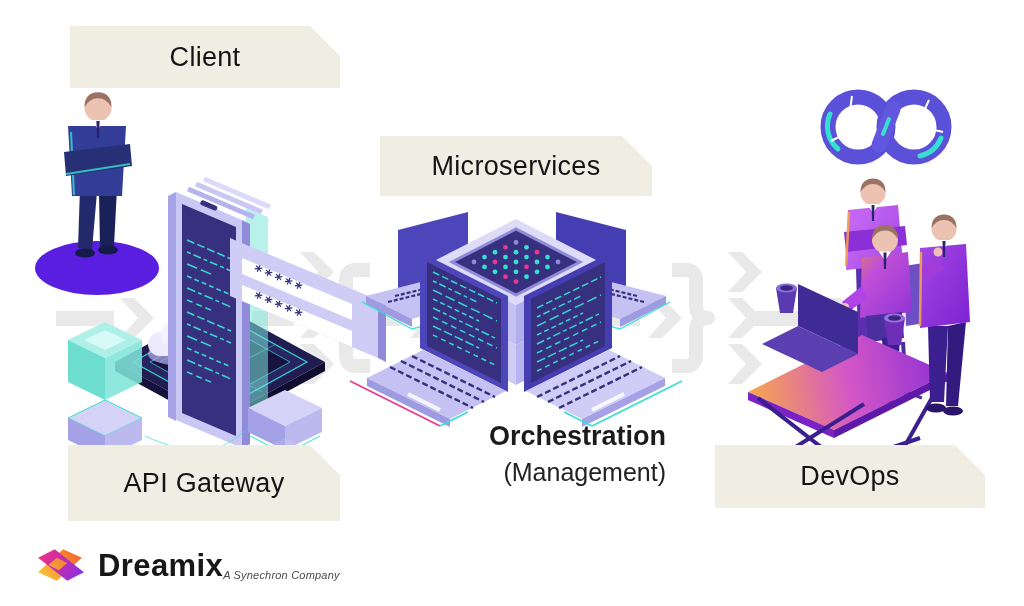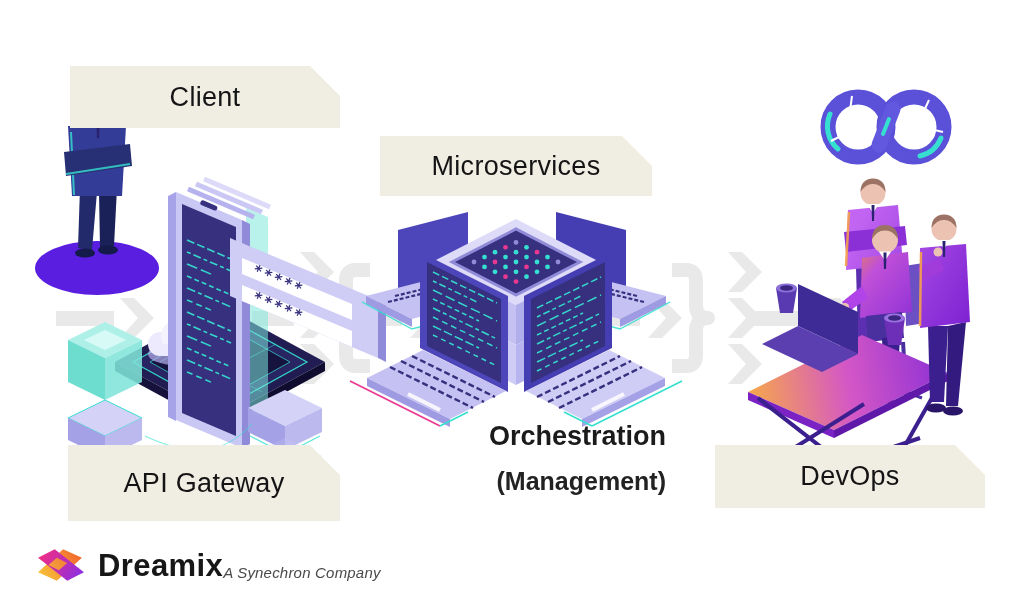--- a/index.html
+++ b/index.html
@@ -9,31 +9,31 @@
     --violet:#5a1ee0; --suit-purple:#9333ea; --accent-orange:#f6a14b;
   }
   html,body{margin:0;padding:0;background:#fff;}
   .canvas{position:relative;width:1024px;height:606px;background:#ffffff;overflow:hidden;
           font-family:"Liberation Sans",sans-serif;}
   svg.scene{position:absolute;left:0;top:0;width:1024px;height:606px;}
   .tag{position:absolute;display:flex;align-items:center;justify-content:center;
        background:var(--label-bg);color:var(--label-text);font-size:27px;font-weight:500;
        letter-spacing:.3px;
        clip-path:polygon(0 0,calc(100% - 30px) 0,100% 30px,100% 100%,0 100%);}
-  #tag-client{left:70px;top:26px;width:270px;height:62px;margin-top:40px;}
+  #tag-client{left:70px;top:26px;width:270px;height:62px;}
   #tag-micro{left:380px;top:136px;width:272px;height:60px;}
   #tag-api{left:68px;top:445px;width:272px;height:76px;}
   #tag-devops{left:715px;top:445px;width:270px;height:63px;}
   .caption{position:absolute;left:366px;top:421px;width:300px;text-align:right;color:#1b1b1b;}
   .caption .t{font-size:27px;font-weight:700;line-height:1.15;}
-  .caption .s{font-size:25px;font-weight:700;line-height:1.15;margin-top:15px;color:#222;}
+  .caption .s{font-size:25px;font-weight:400;line-height:1.15;margin-top:6px;color:#222;}
   .logo{position:absolute;left:34px;top:541px;display:flex;gap:10px;align-items:center;}
   .logo .txt{display:flex;align-items:flex-end;}
   .brand{font-size:31px;font-weight:800;color:#171717;letter-spacing:.4px;line-height:1;}
-  .tagline{font-size:15px;color:#4a4a4a;font-style:italic;margin-top:3px;letter-spacing:.2px;}
+  .tagline{font-size:11px;color:#4a4a4a;font-style:italic;margin-top:3px;letter-spacing:.2px;}
 </style>
 </head>
 <body>
 
 <div class="canvas">
 
 <svg class="scene" viewBox="0 0 1024 606">
   <defs>
     <linearGradient id="deskGrad" x1="748" y1="400" x2="948" y2="365" gradientUnits="userSpaceOnUse">
       <stop offset="0" stop-color="#f7a948"></stop>

